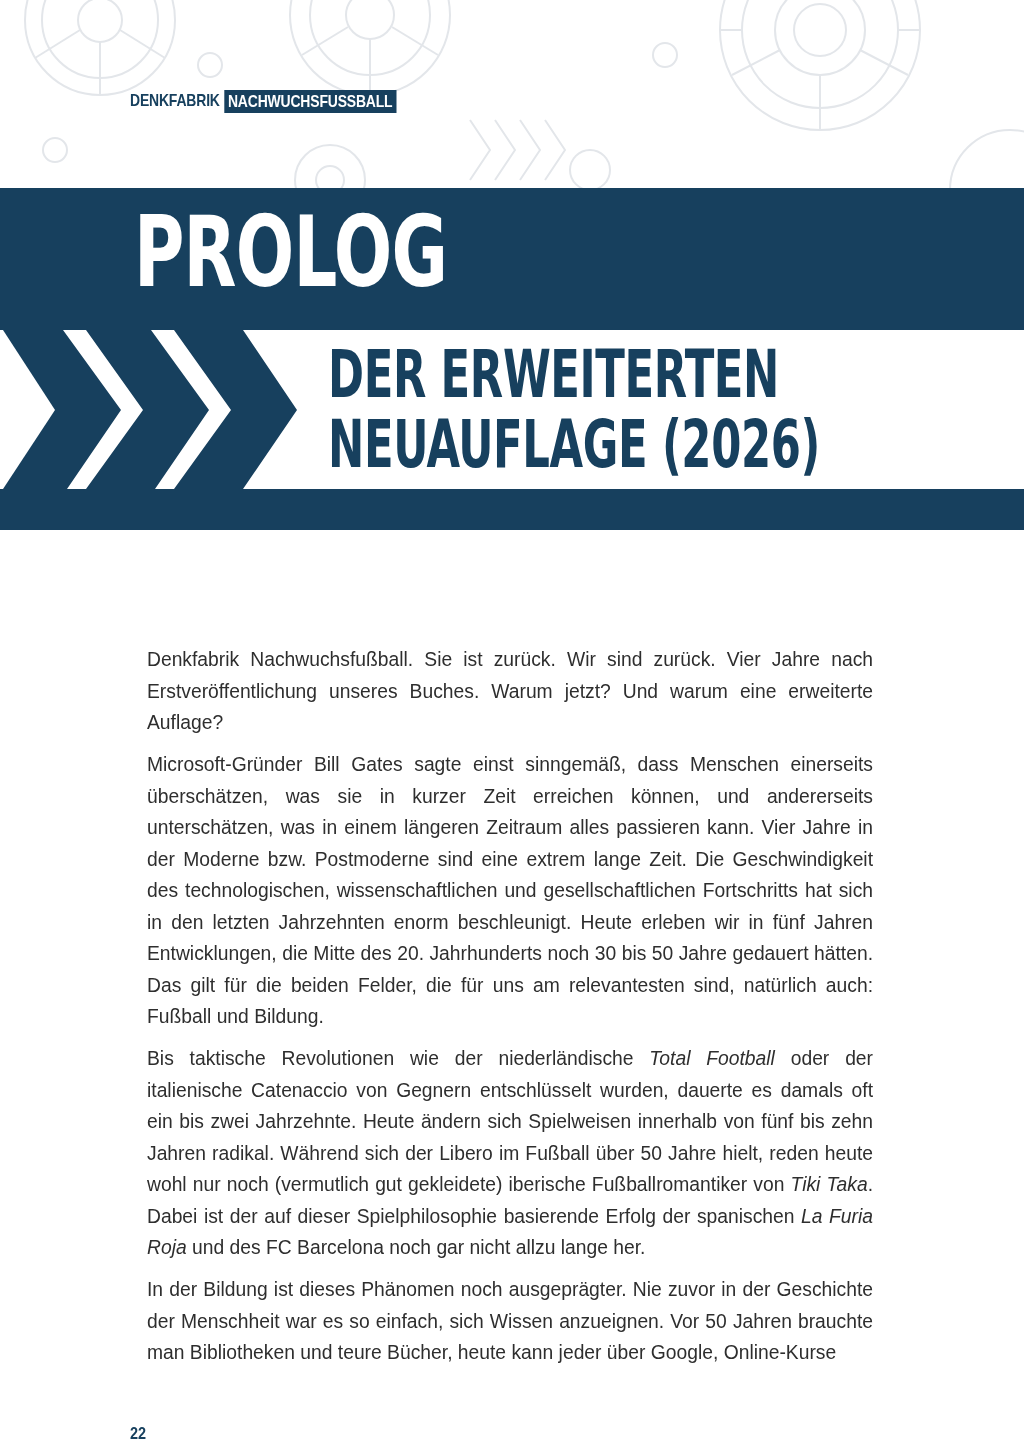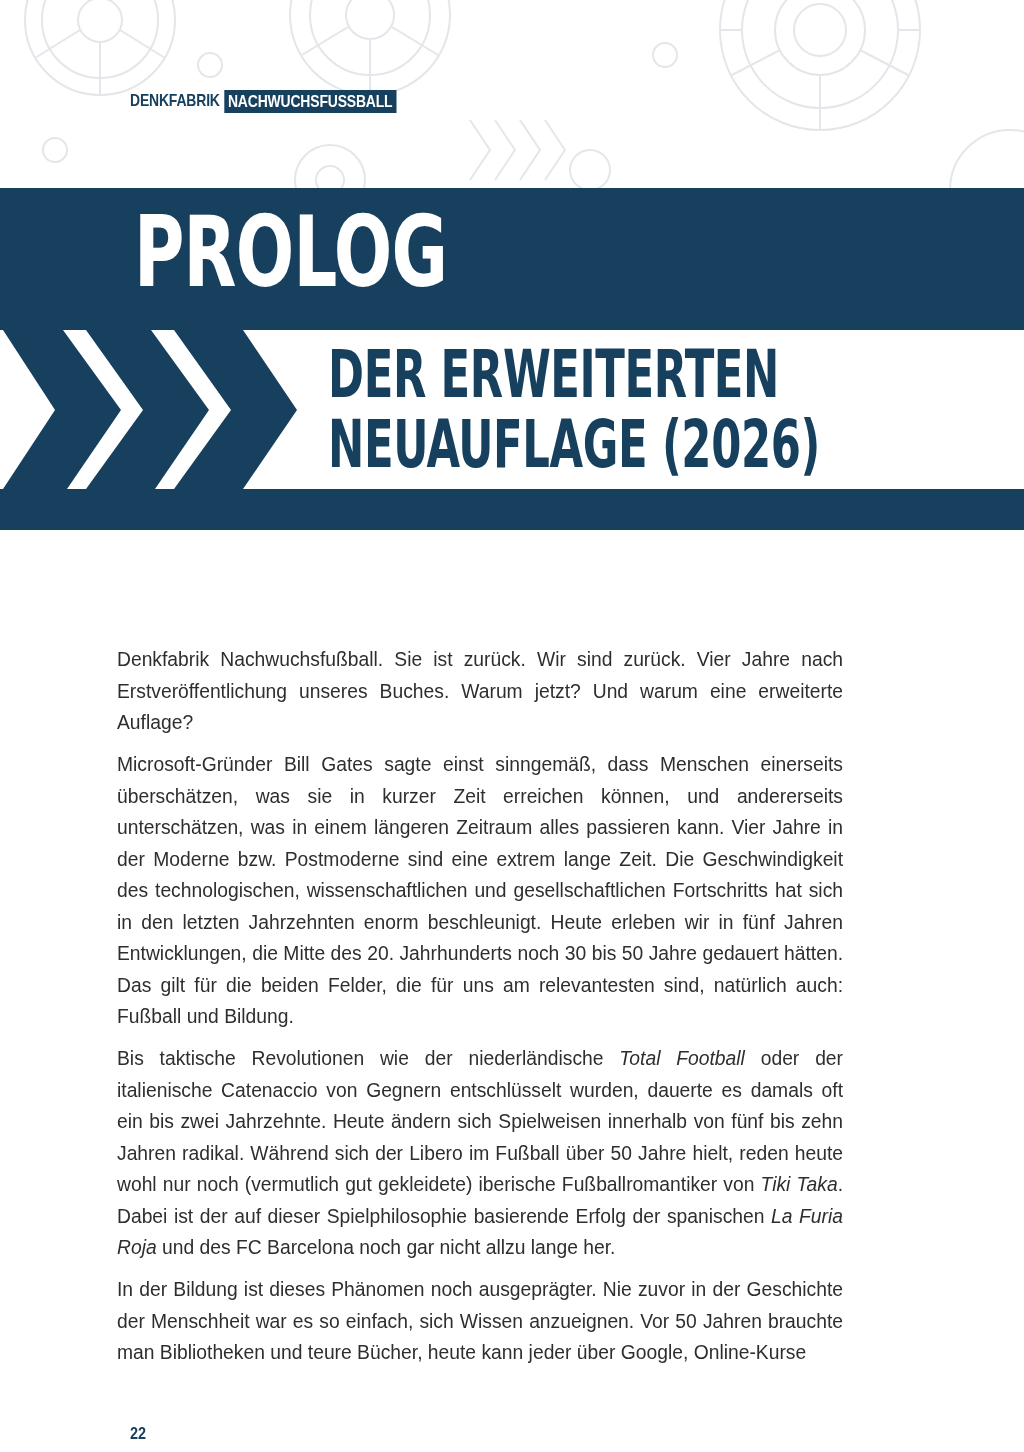--- a/index.html
+++ b/index.html
@@ -61,21 +61,21 @@
     font-weight: bold;
     font-size: 66px;
     line-height: 70px;
     letter-spacing: -0.5px;
     transform: scaleX(0.73);
     transform-origin: left top;
   }
   .title-sub span { display: block; white-space: nowrap; }
   .body-text {
     position: absolute;
-    left: 117px; top: 644px;
+    left: 147px; top: 644px;
     width: 726px;
     font-family: "Liberation Sans Narrow", "Liberation Sans", sans-serif;
     font-size: 19.3px;
     line-height: 31.5px;
     color: #2e2e2e;
     text-align: justify;
   }
   .body-text p { margin: 0 0 10.5px 0; }
   .page-number {
     position: absolute;

